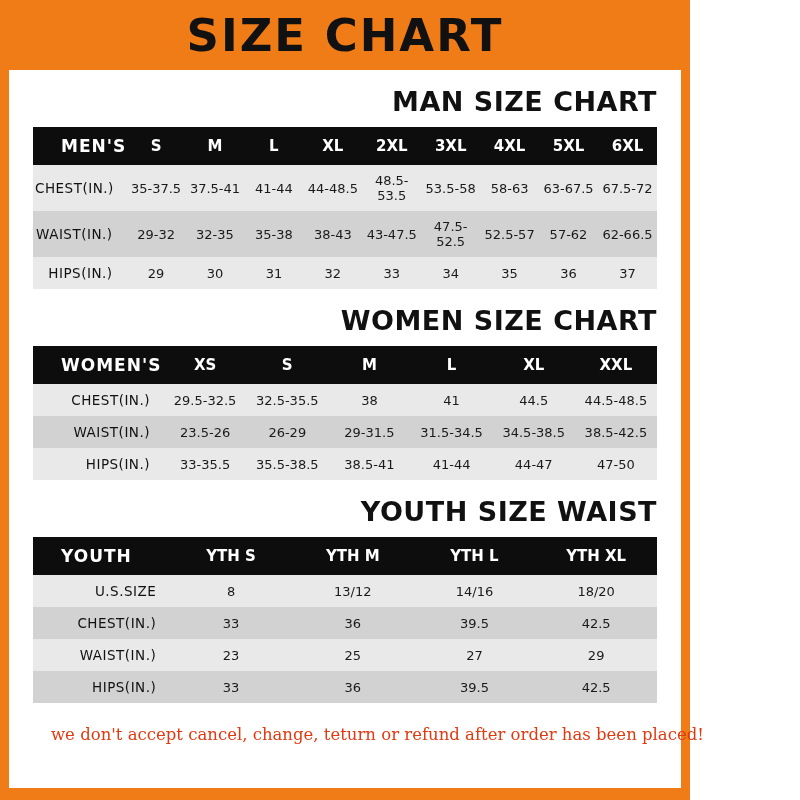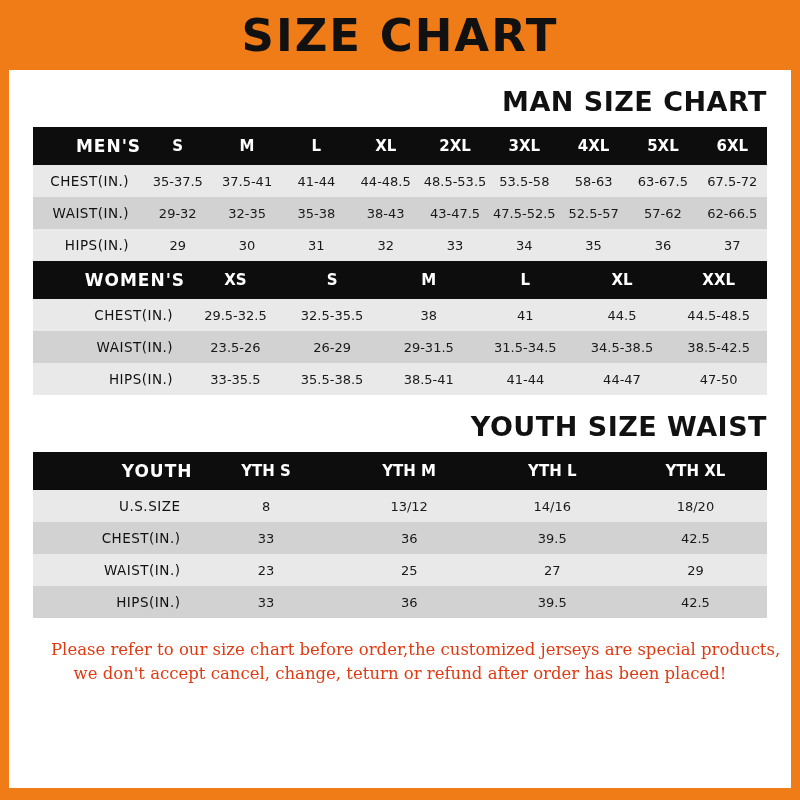--- a/index.html
+++ b/index.html
@@ -8,21 +8,21 @@
   }
   body {
     width: 800px;
     height: 800px;
     background: #ffffff;
     font-family: "DejaVu Sans", sans-serif;
     overflow: hidden;
   }
   .page {
     position: relative;
-    width: 800px;
+    width: 690px;
     height: 800px;
     box-sizing: border-box;
     border-left: 9px solid #f07c17;
     border-right: 9px solid #f07c17;
     background: #ffffff;
   }
   .header-band {
     background: #f07c17;
     height: 70px;
     display: flex;
@@ -58,21 +58,21 @@
   table.size-table th {
     background: #0d0d0d;
     color: #ffffff;
     font-size: 15px;
     font-weight: bold;
     padding: 9px 2px;
     text-align: center;
     font-family: "DejaVu Sans", sans-serif;
   }
   table.size-table th.rowhead {
-    text-align: right;
+    text-align: left;
     padding-left: 28px;
     font-size: 17px;
     letter-spacing: 1px;
   }
   table.size-table td {
     font-size: 13px;
     color: #1a1a1a;
     padding: 8px 2px;
     text-align: center;
     font-family: "DejaVu Sans", sans-serif;
@@ -183,20 +183,21 @@
           <td>32</td>
           <td>33</td>
           <td>34</td>
           <td>35</td>
           <td>36</td>
           <td>37</td>
         </tr>
       </tbody>
     </table>
 
+    <div class="section-title">WOMEN SIZE CHART</div>
     <table class="size-table">
       <colgroup>
         <col class="women-col-0">
           <col>
           <col>
           <col>
           <col>
           <col>
           <col>
       </colgroup>
@@ -286,19 +287,18 @@
           <td class="rowlabel">HIPS(IN.)</td>
           <td>33</td>
           <td>36</td>
           <td>39.5</td>
           <td>42.5</td>
         </tr>
       </tbody>
     </table>
 
     <div class="footer-note">
-      <div>Please refer to our size chart before order,the customized jerseys are special products,</div>
       <div>we don't accept cancel, change, teturn or refund after order has been placed!</div>
     </div>
   </div>
 
   <div class="bottom-band"></div>
 </div>
 
 </body></html>

